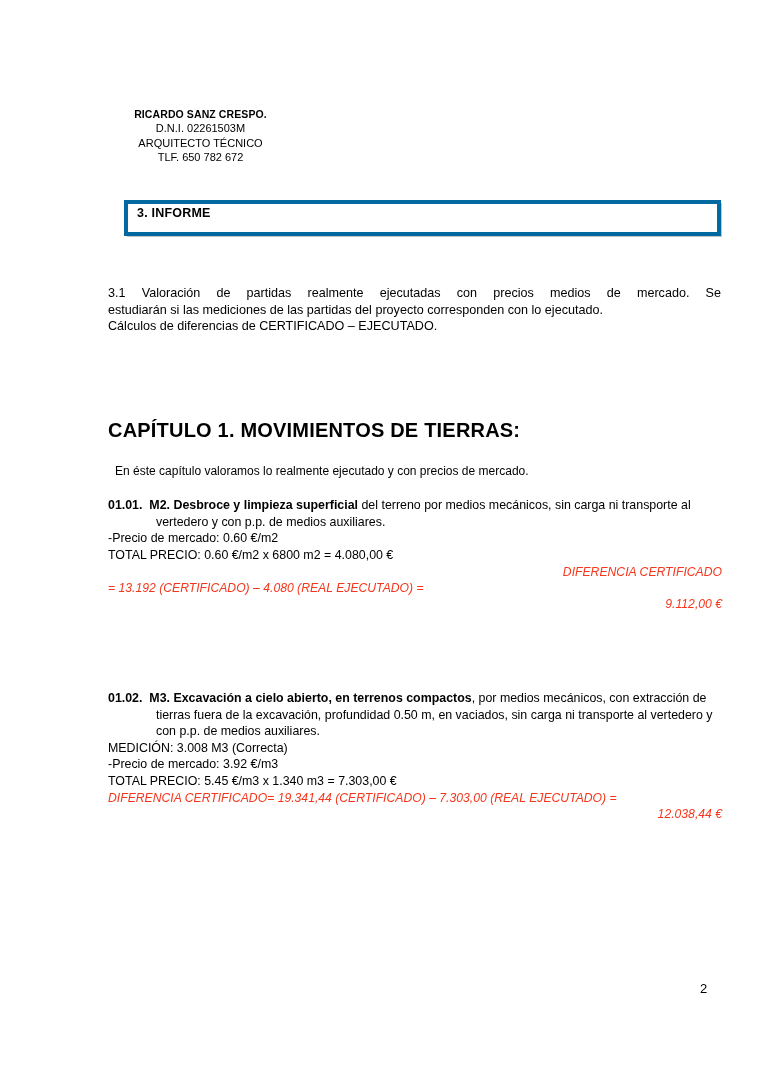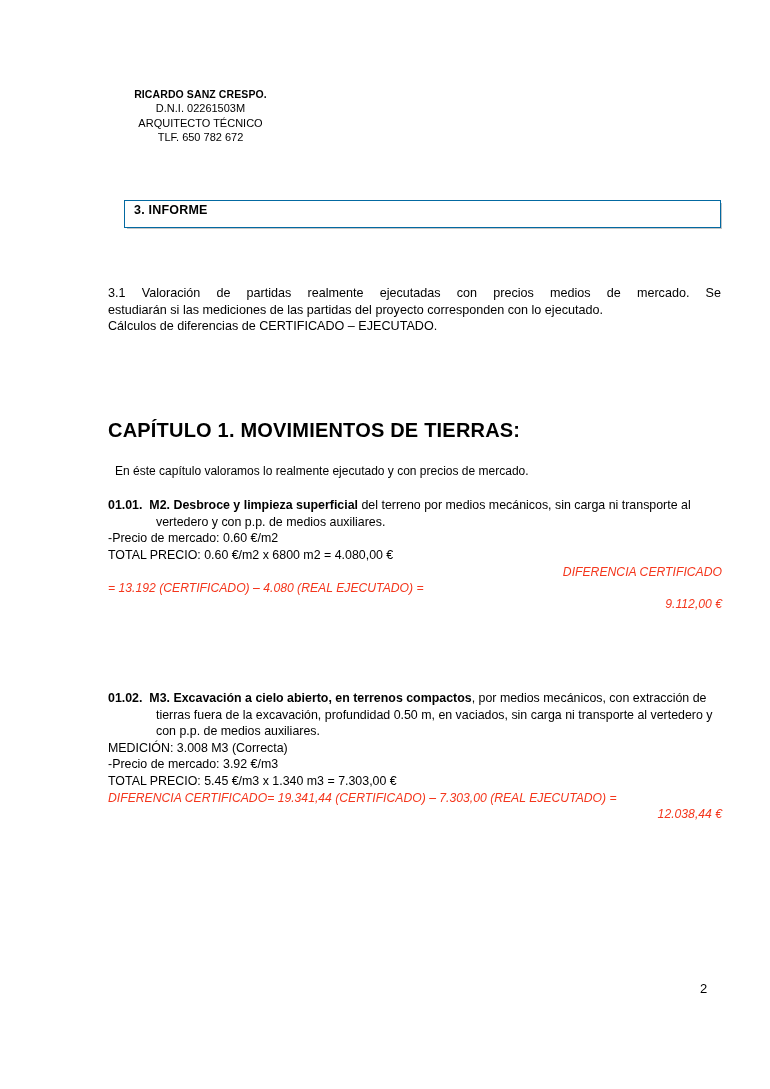--- a/index.html
+++ b/index.html
@@ -26,34 +26,35 @@
     left: 108px;
     top: 88px;
     width: 185px;
     text-align: center;
     line-height: 1.28;
   }
   .letterhead .lh-name {
     font-size: 10.5px;
     font-weight: bold;
     letter-spacing: 0.1px;
+    margin-top: 20px;
   }
   .letterhead .lh-line {
     font-size: 11px;
     font-weight: normal;
   }
 
   
   .section-bar {
     position: absolute;
     left: 124px;
     top: 200px;
     width: 597px;
-    height: 28px;
-    border: 1px solid #0369a1;
+    height: 36px;
+    border: 4px solid #0369a1;
     background: #ffffff;
     box-shadow: 2px 2px 0 -1px rgba(150,150,150,0.55);
     box-sizing: border-box;
   }
   .section-bar .bar-text {
     position: absolute;
     left: 9px;
     top: 2px;
     font-size: 12.5px;
     font-weight: bold;

